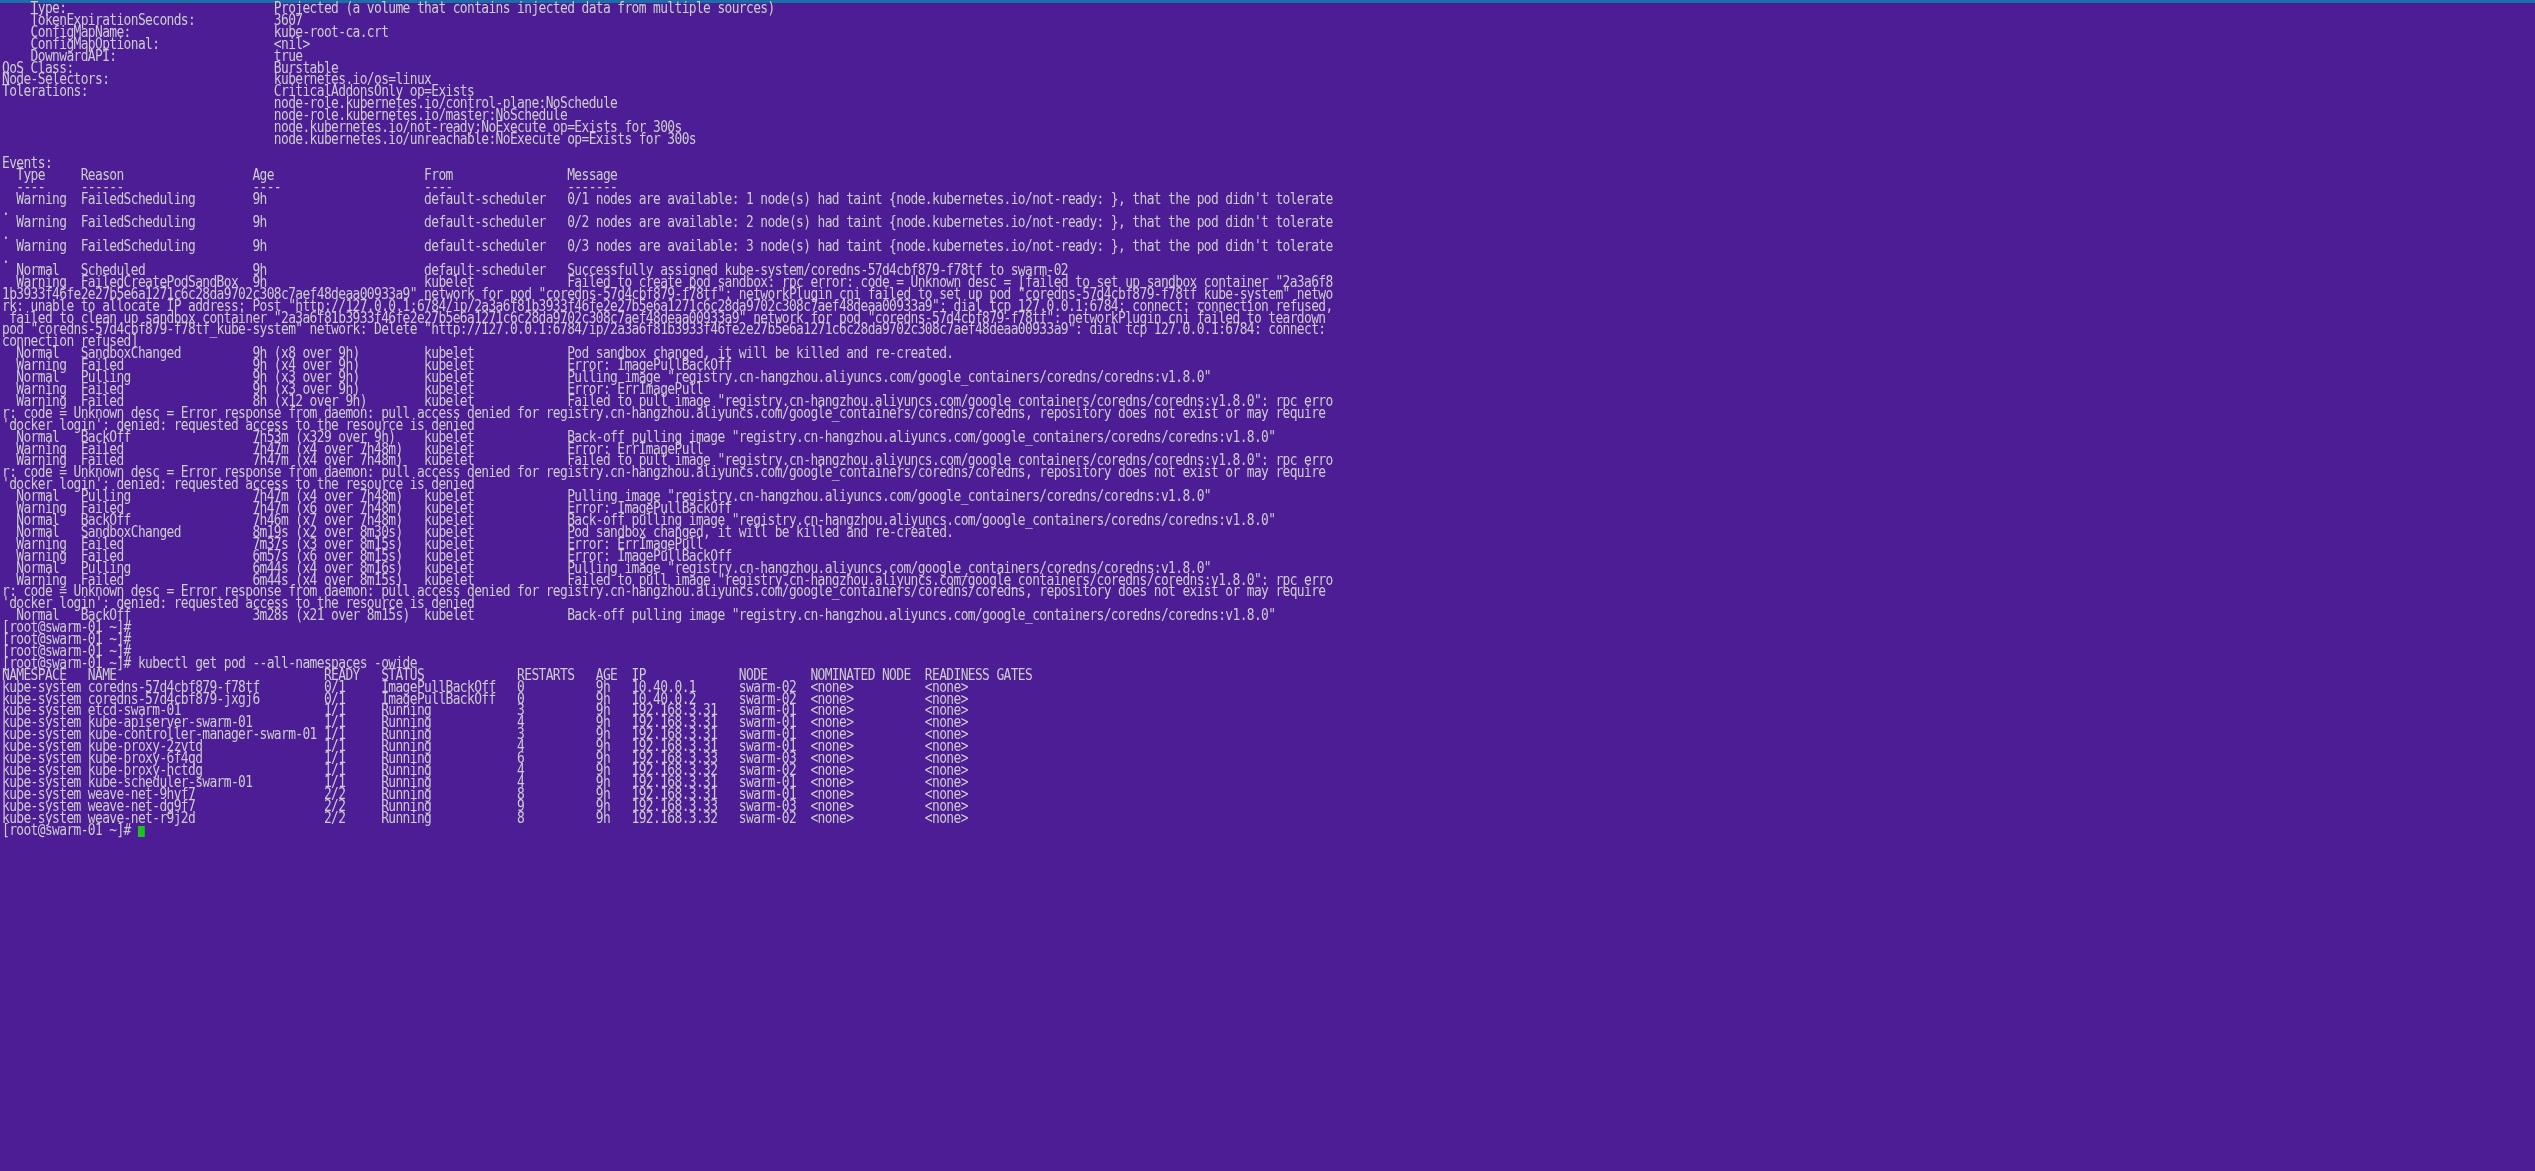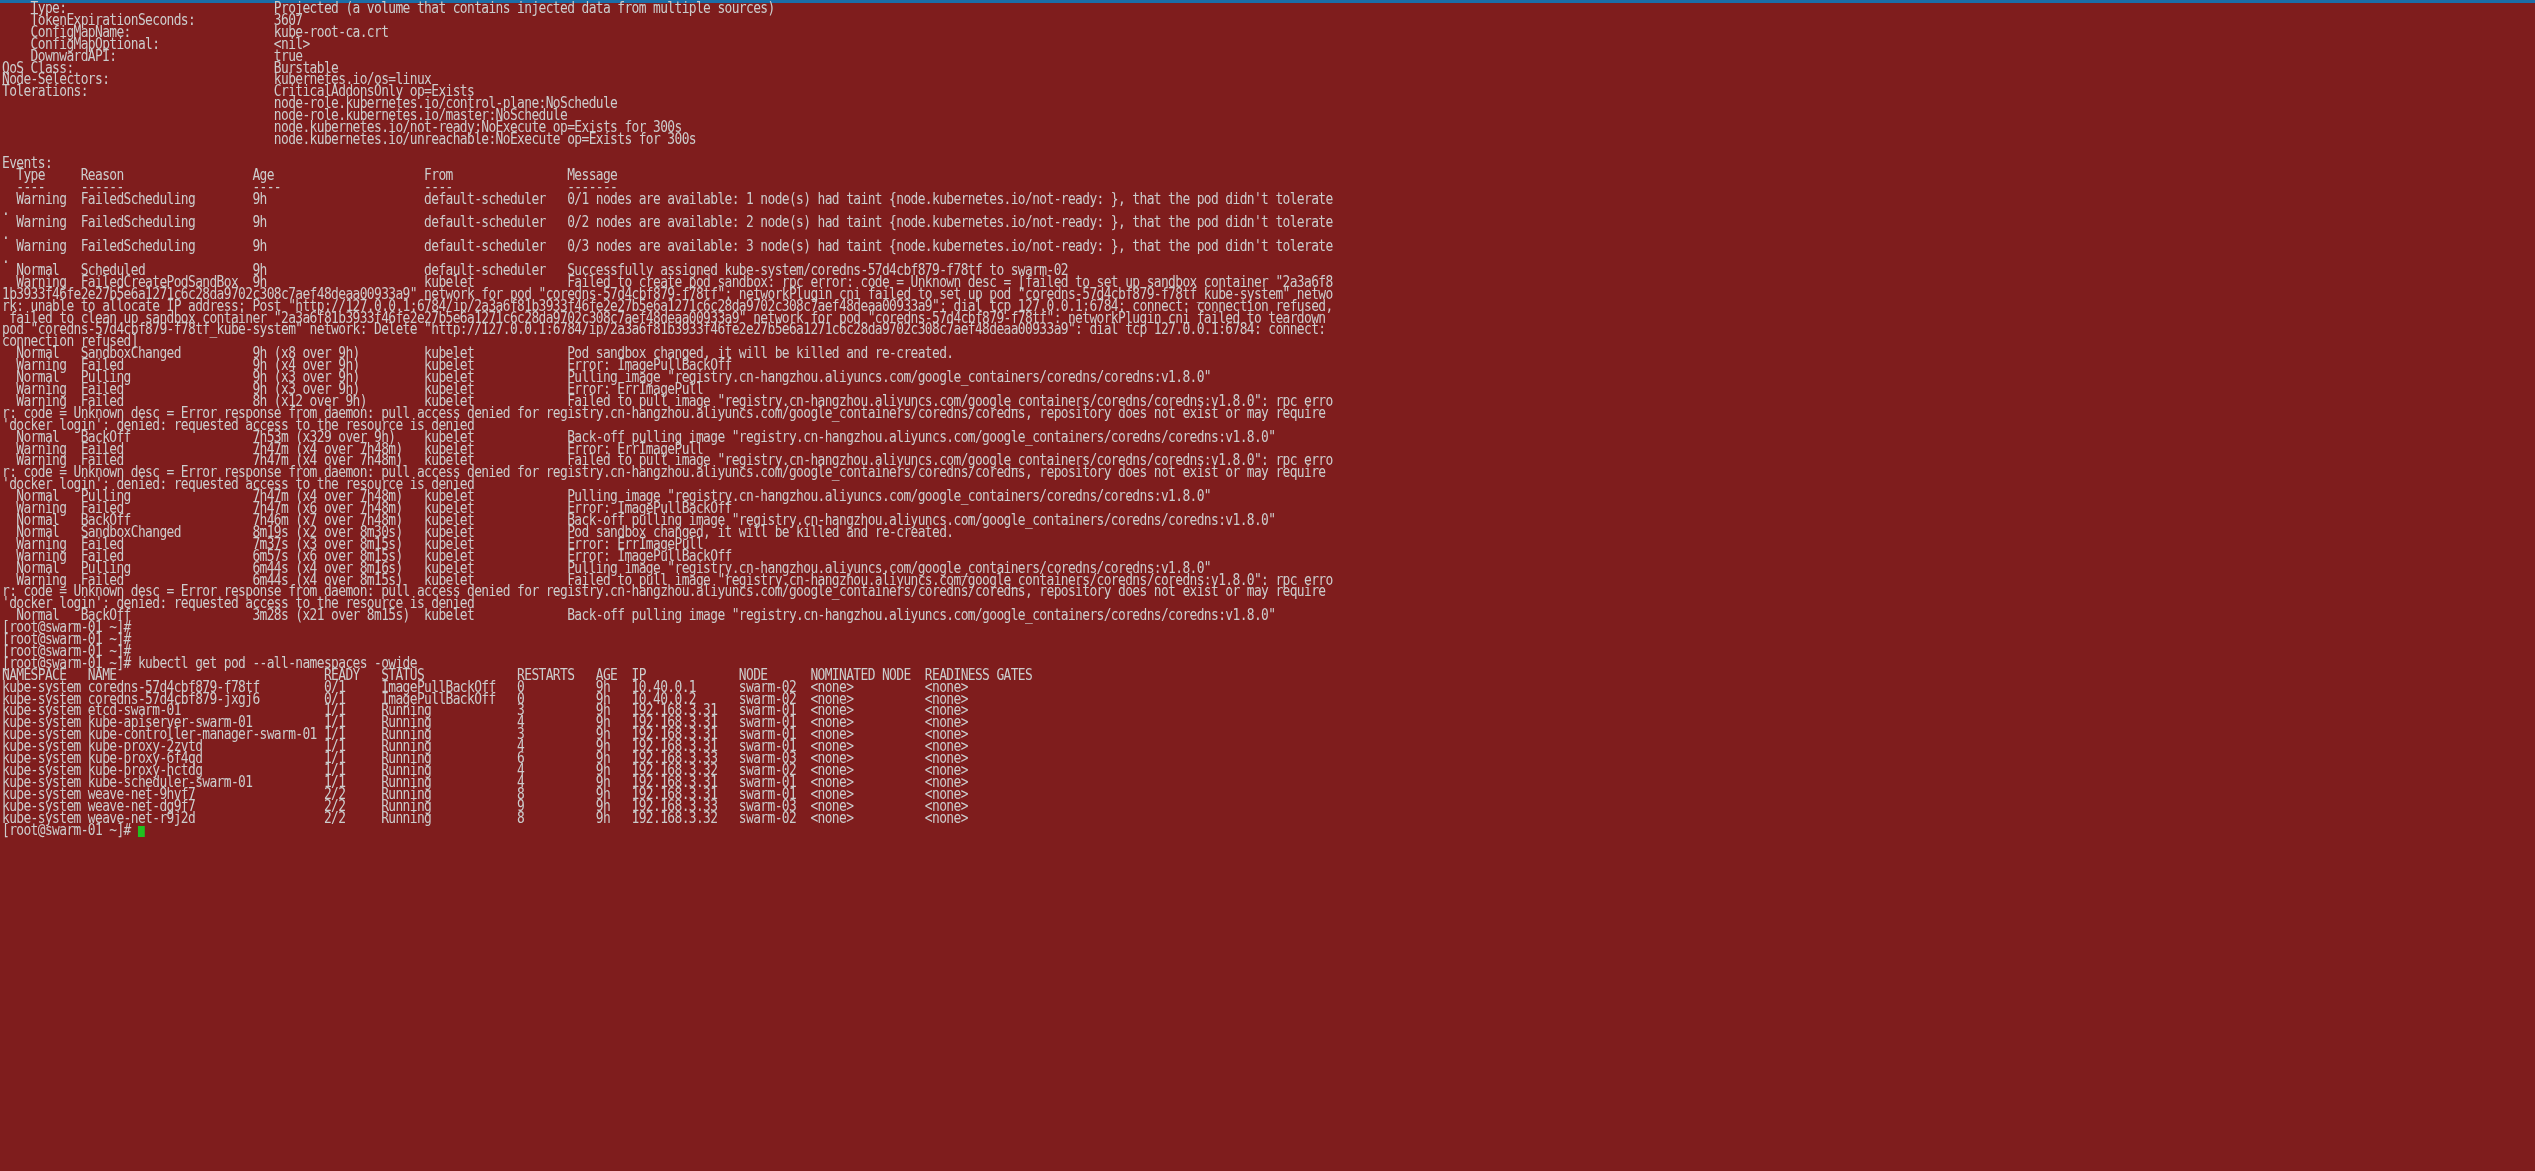--- a/index.html
+++ b/index.html
@@ -10,21 +10,21 @@
   body {
     width: 2535px;
     height: 1171px;
     overflow: hidden;
     font-family: "DejaVu Sans Mono", "Liberation Mono", monospace;
   }
   #terminal {
     position: relative;
     width: 2535px;
     height: 1171px;
-    background: #7f1d1d;
+    background: #4c1d95;
     box-sizing: border-box;
     padding: 0 0 0 2px;
   }
   .topbar {
     position: absolute;
     top: 0; left: 0;
     width: 2535px;
     height: 3px;
     background: #1b6ea8;
   }

